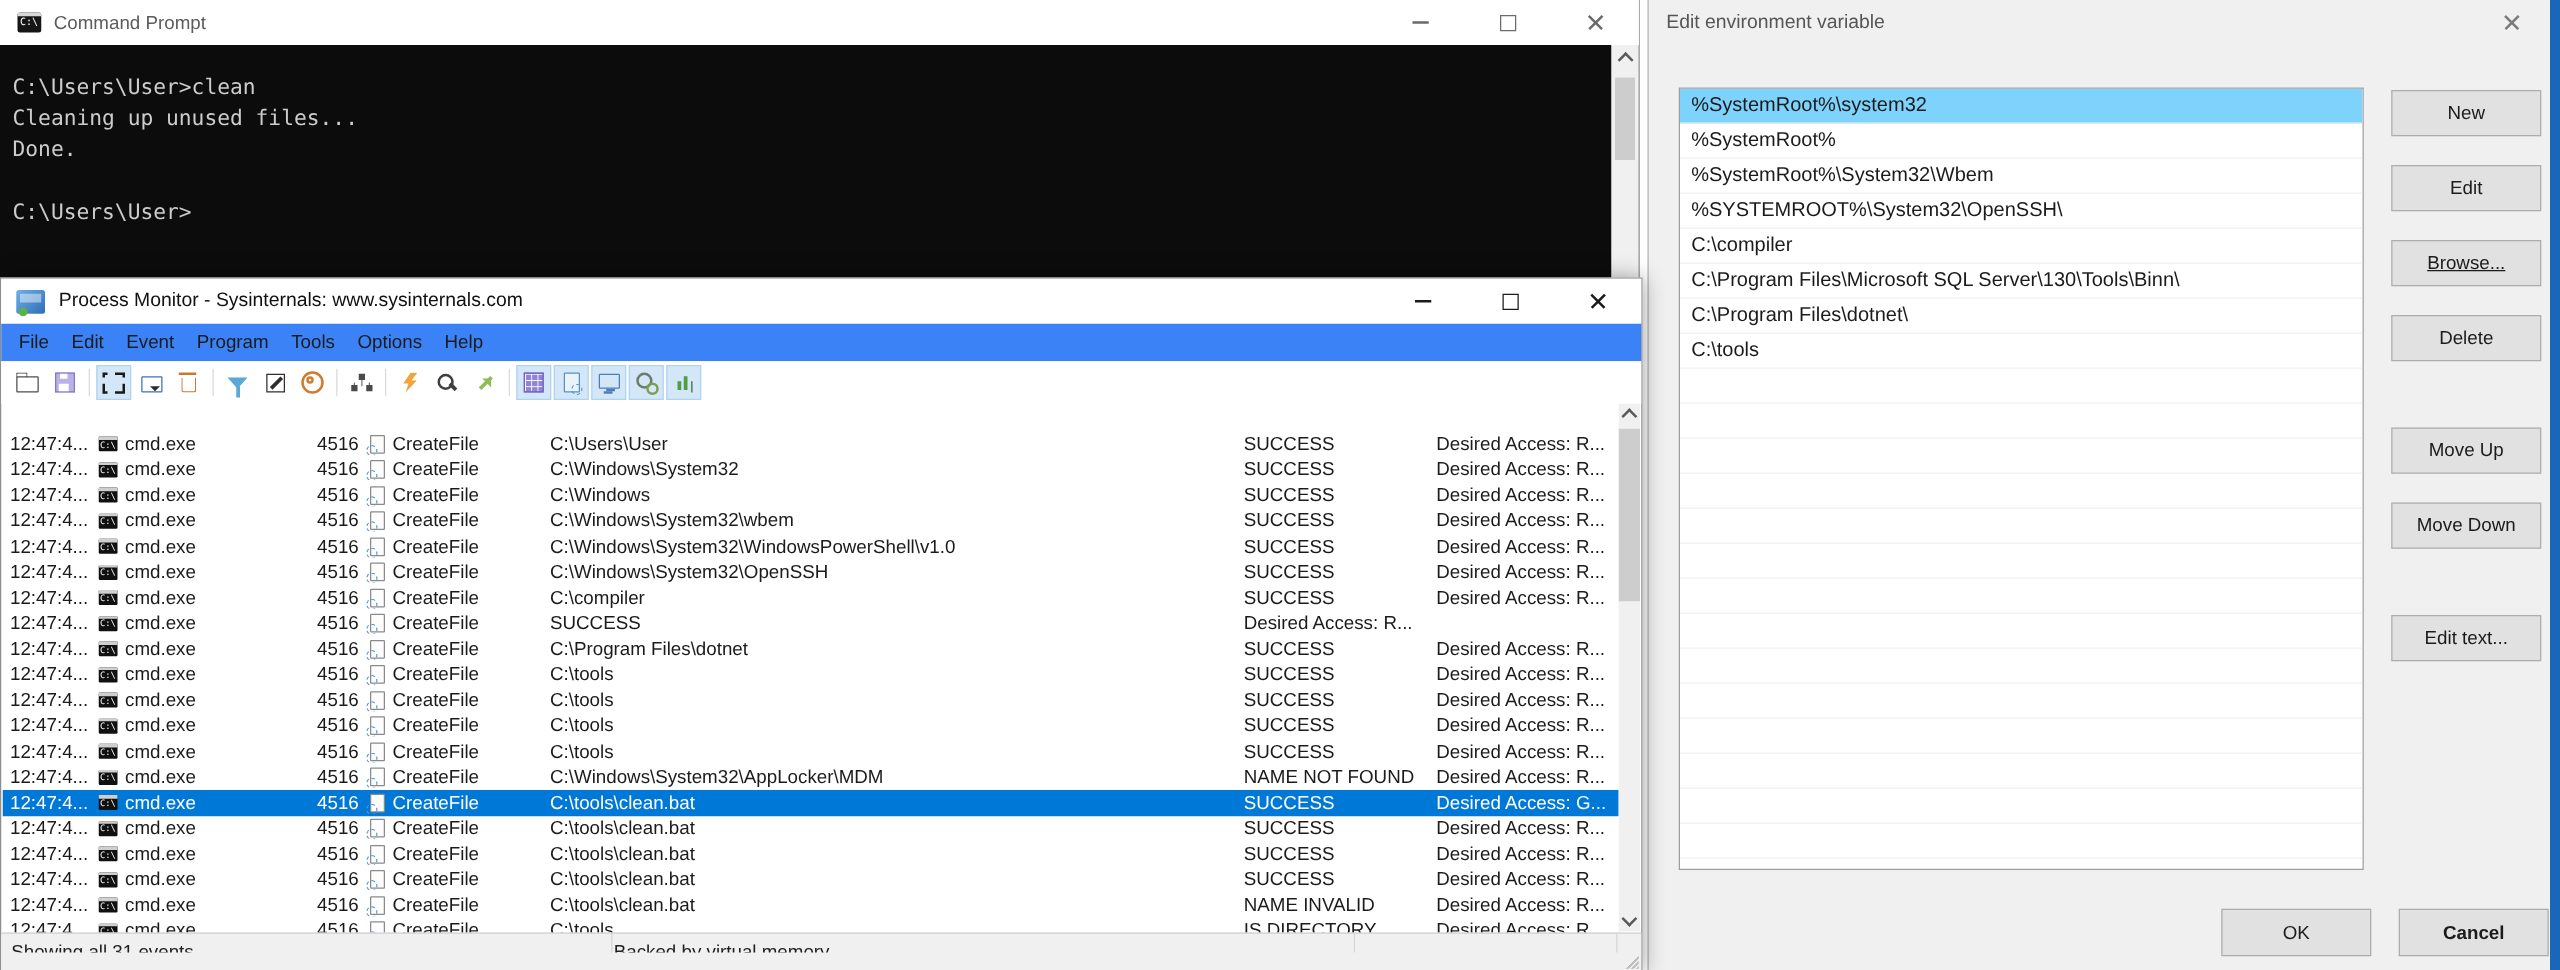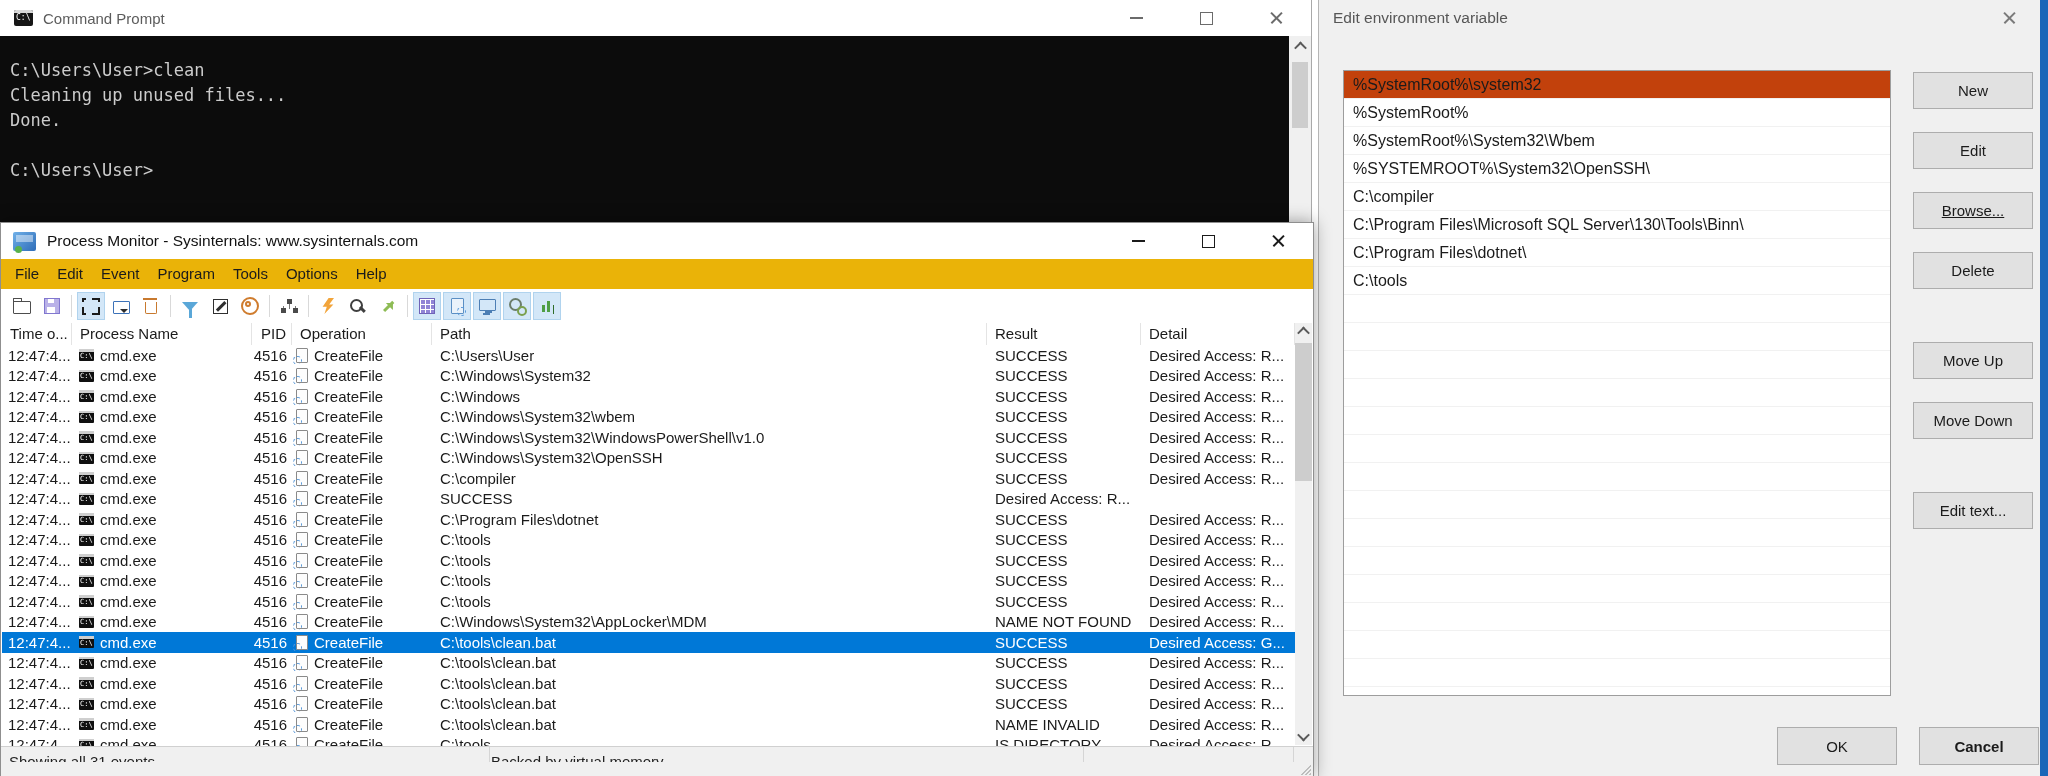--- a/index.html
+++ b/index.html
@@ -38,21 +38,21 @@
   .pm-window{left:0;top:222px;width:1312px;height:554px;background:#ffffff;border:1px solid #8f8f8f;
              box-shadow:0 0 16px rgba(0,0,0,.38);z-index:3;}
   .pm-titlebar{position:absolute;left:0;top:0;right:0;height:36px;background:#fff;display:flex;align-items:center;}
   .pm-ico{width:23px;height:19px;border-radius:2px;background:linear-gradient(135deg,#6fb0e8 0%,#2f6db8 100%);
           position:relative;margin-left:12px;flex:none;}
   .pm-ico::after{content:"";position:absolute;left:3px;top:3px;right:3px;height:7px;background:rgba(255,255,255,.45);}
   .pm-ico::before{content:"";position:absolute;left:2px;bottom:-2px;width:7px;height:7px;border-radius:50%;background:#59b24b;}
   .pm-title{margin-left:11px;font-size:15.5px;color:#111;}
   .pm-window .cap-btn{color:#1b1b1b;}
 
-  .pm-menubar{position:absolute;left:0;top:36px;right:0;height:30px;background:#eab308;display:flex;align-items:center;padding-left:5px;font-size:15px;}
+  .pm-menubar{position:absolute;left:0;top:36px;right:0;height:30px;background:#3b82f6;display:flex;align-items:center;padding-left:5px;font-size:15px;}
   .menu-item{padding:0 9px;line-height:30px;}
 
   .pm-toolbar{position:absolute;left:0;top:66px;right:0;height:34px;background:#fff;display:flex;align-items:center;padding-left:6px;}
   .tbtn{width:26px;height:26px;display:flex;align-items:center;justify-content:center;margin:0 1px;border:1px solid transparent;}
   .tbtn.pressed{background:#d3e7f8;border-color:#b0d3ee;}
   .tsep{width:1px;height:22px;background:#d9d9d9;margin:0 4px;}
 
   
   .ic{position:relative;display:block;}
   .open-icon{width:16px;height:11px;border:1.5px solid #4d4d4d;border-radius:1px;margin-top:3px;}
@@ -122,21 +122,21 @@
   .grip{position:absolute;right:2px;bottom:2px;width:12px;height:12px;
         background:linear-gradient(135deg,transparent 0 58%,#bdbdbd 58% 66%,transparent 66% 74%,#bdbdbd 74% 82%,transparent 82% 90%,#bdbdbd 90%);}
 
   
   .env-dialog{left:1318px;top:0;width:722px;height:776px;background:#f0f0f0;border:1px solid #b5b5b5;border-top:none;z-index:2;}
   .env-titlebar{position:absolute;left:0;top:0;right:0;height:36px;display:flex;align-items:center;}
   .env-title{margin-left:14px;font-size:15.5px;color:#565656;}
   .env-close{position:absolute;right:0;top:0;width:64px;height:36px;display:flex;align-items:center;justify-content:center;color:#7a7a7a;}
   .env-list{position:absolute;left:24px;top:70px;width:546px;height:624px;background:#fff;border:1px solid #9d9d9d;overflow:hidden;}
   .lb-item{height:27px;line-height:27px;padding-left:9px;font-size:16px;border-bottom:1px solid #f1f1f1;white-space:nowrap;overflow:hidden;}
-  .lb-item.selected{background:#c2410c;}
+  .lb-item.selected{background:#7dd3fc;}
   .btn{position:absolute;width:118px;height:35px;background:#e1e1e1;border:1px solid #adadad;
        font-size:15px;display:flex;align-items:center;justify-content:center;color:#1b1b1b;}
   .accent-strip{left:2040px;top:0;width:8px;height:776px;background:#1a66b8;z-index:4;}
 </style>
 </head>
 <body>
 
 <div class="abs cmd-window">
   <div class="cmd-titlebar">
     <span class="cmdapp-ico"></span>
@@ -242,29 +242,20 @@
         <span class="ic show-network-icon"></span>
       </div>
       <div class="tbtn pressed">
         <span class="ic show-process-icon"></span>
       </div>
       <div class="tbtn pressed">
         <span class="ic show-profiling-icon"></span>
       </div>
     </div>
 
-  <div class="pm-header" id="pm-header">
-      <span class="hcell">Time o...</span>
-      <span class="hcell">Process Name</span>
-      <span class="hcell pid">PID</span>
-      <span class="hcell">Operation</span>
-      <span class="hcell">Path</span>
-      <span class="hcell">Result</span>
-      <span class="hcell">Detail</span>
-    </div>
   <div class="pm-rows" id="pm-rows">
       <div class="trow">
     <span class="c-time">12:47:4...</span>
     <span class="c-proc">
           <span class="cmd-ico"></span>
           <span class="c-proc-name">cmd.exe</span>
         </span>
     <span class="c-pid">4516</span>
     <span class="c-op">
           <span class="page-ico"></span>

